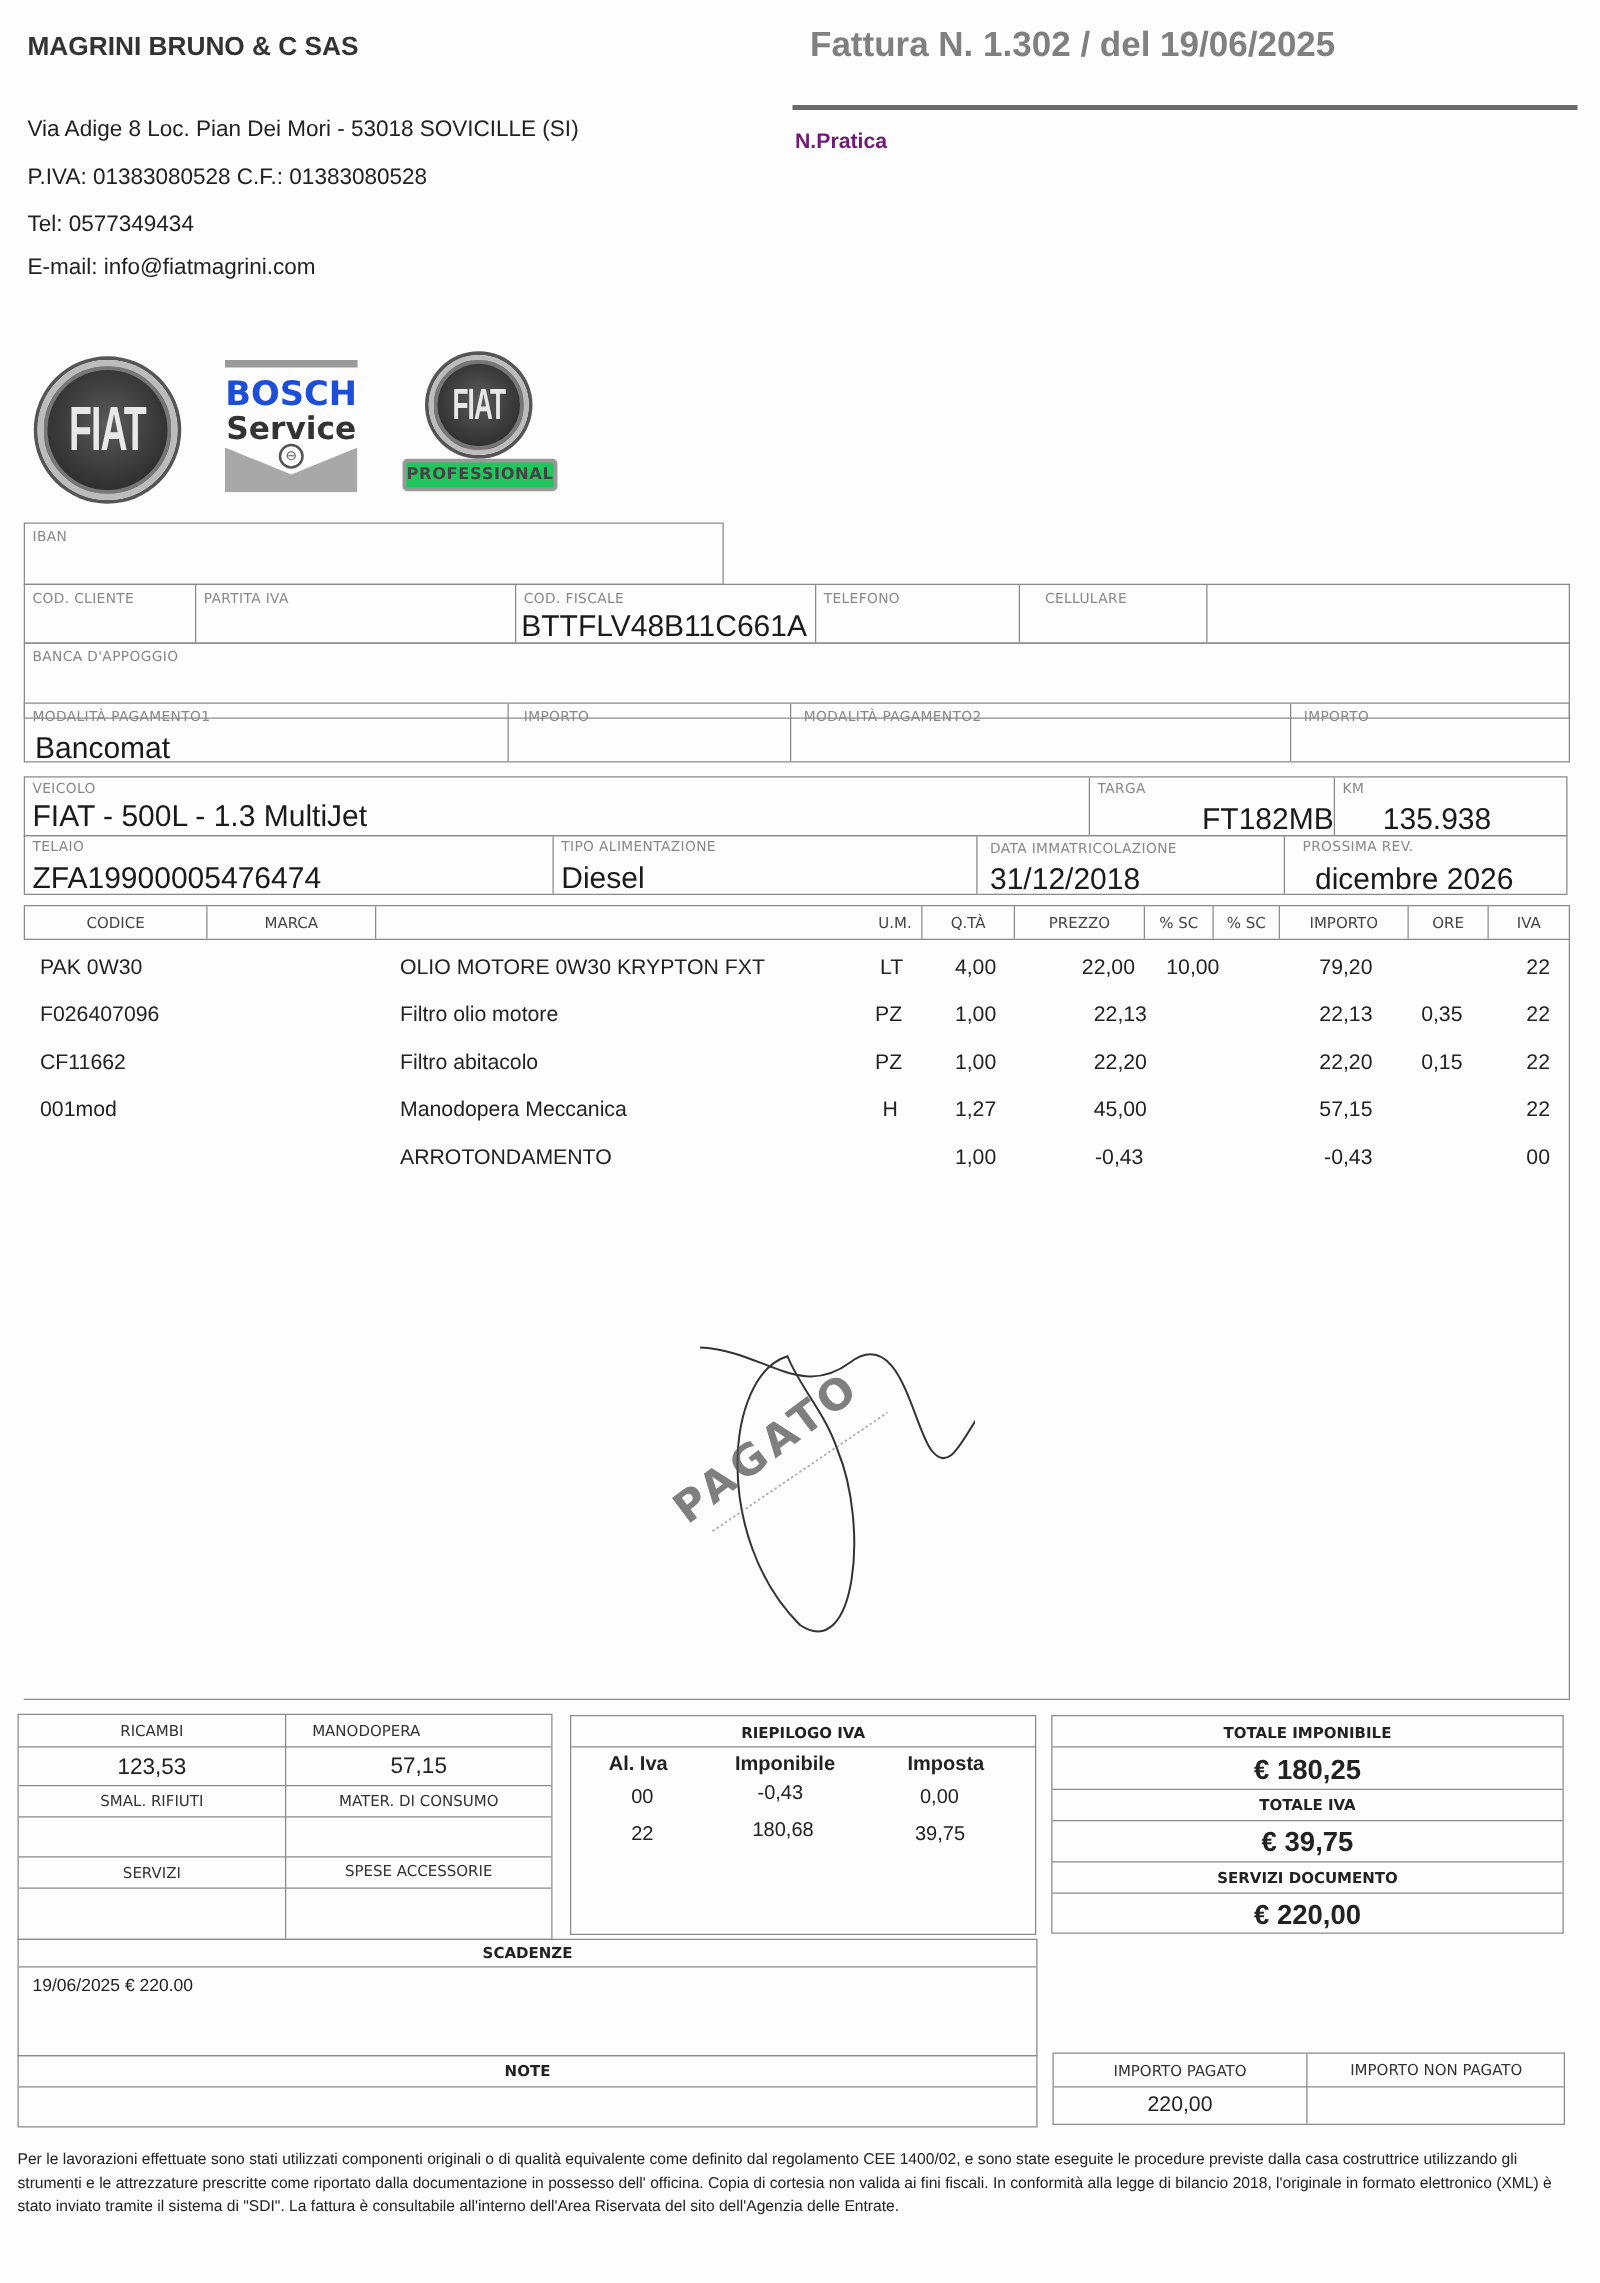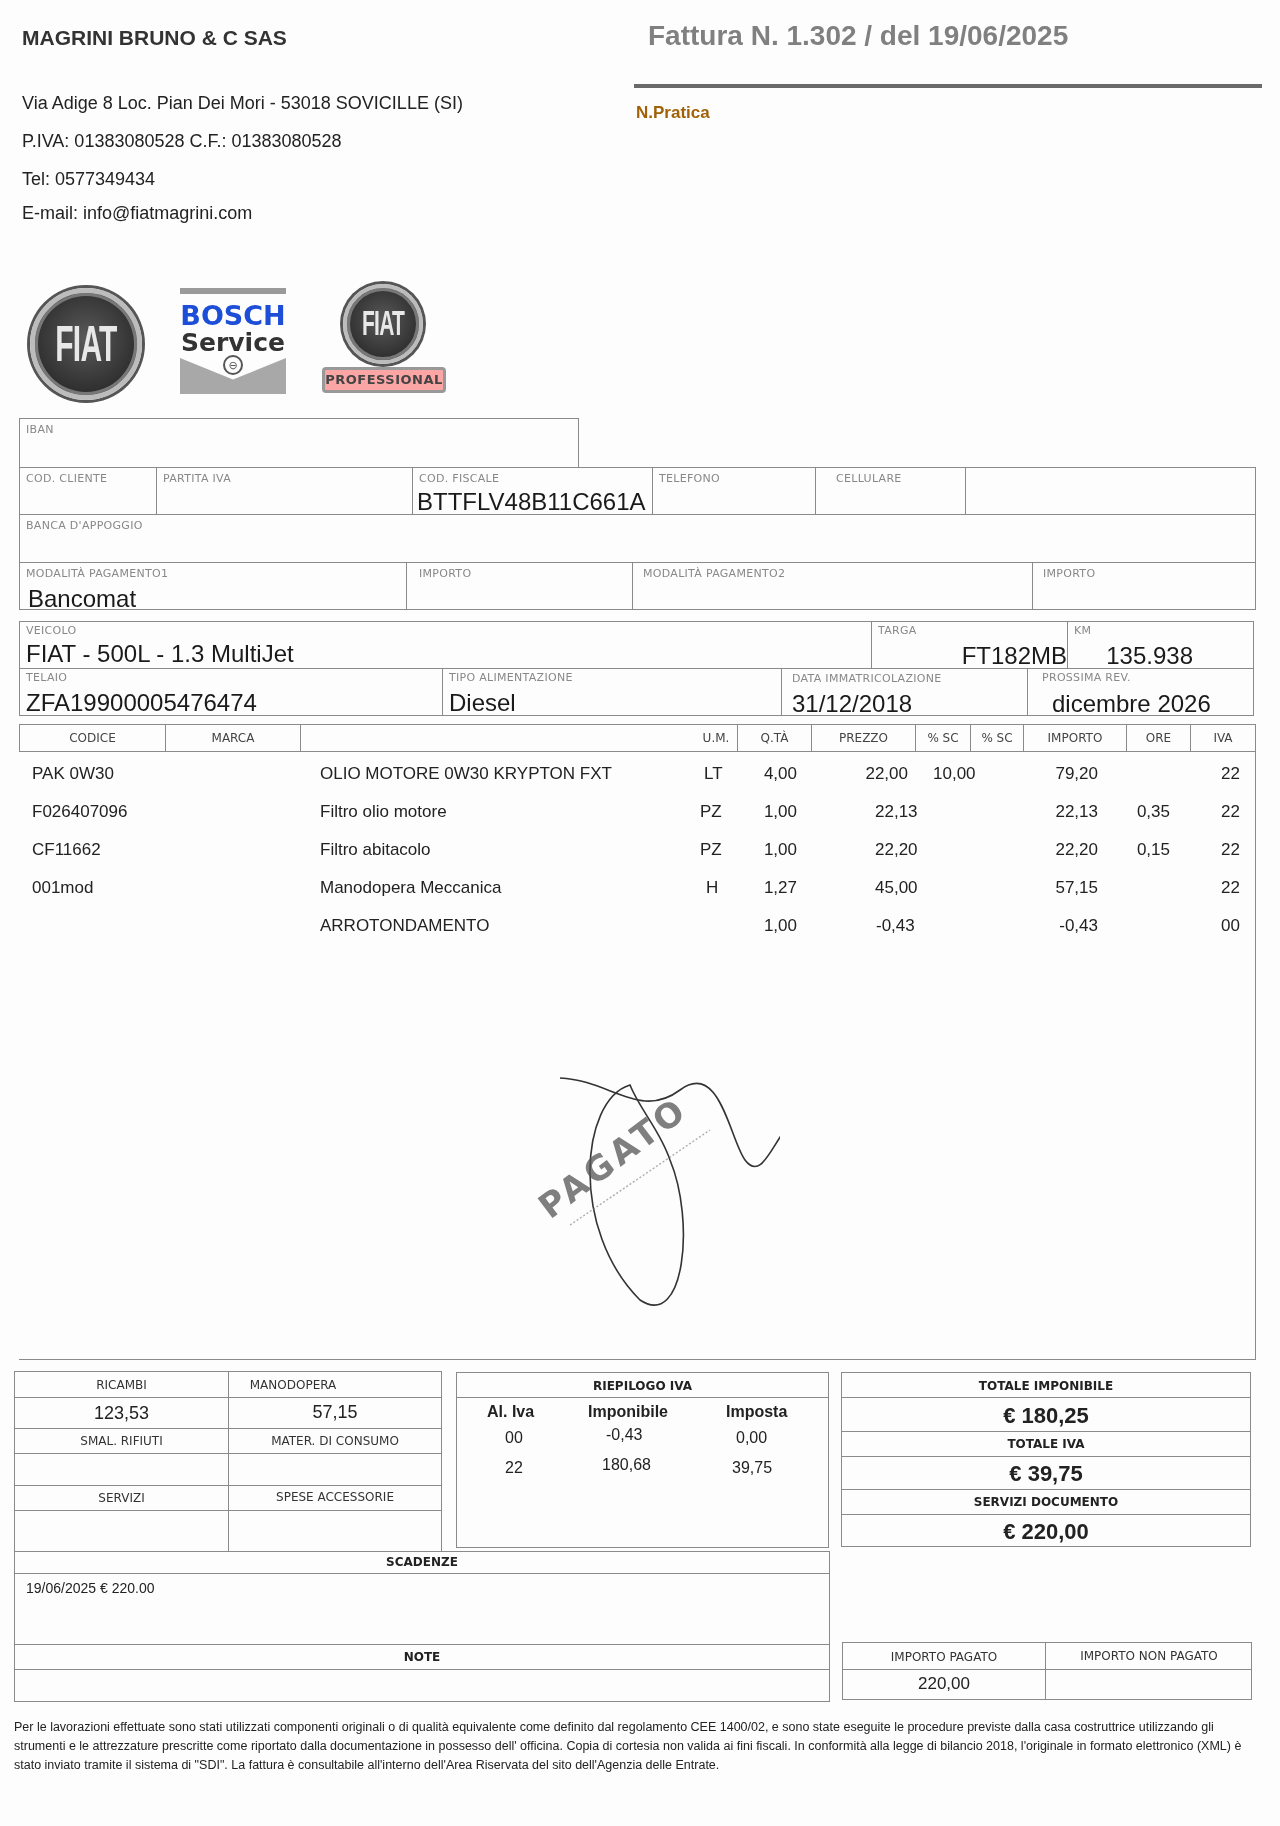--- a/index.html
+++ b/index.html
@@ -10,32 +10,32 @@
   .val { font-size: 24px; color: #1a1a1a; position: absolute; white-space: nowrap; }
   .box { position: absolute; border: 1px solid #8a8a8a; padding-left: 44px; }
   .cell { position: absolute; border-right: 1px solid #8a8a8a; top: 0; bottom: 0; }
   .hline { position: absolute; left: 0; right: 0; border-top: 1px solid #8a8a8a; }
 
   
   #company-name { left: 22px; top: 26px; font-size: 21px; font-weight: bold; color: #333; }
   .company-line { left: 22px; font-size: 18px; color: #222; }
   #invoice-title { left: 648px; top: 20px; font-size: 28px; font-weight: bold; color: #808080; }
   #header-rule { left: 634px; top: 84px; width: 628px; height: 4px; background: #6a6a6a; }
-  #pratica-label { left: 636px; top: 103px; font-size: 17px; font-weight: bold; color: #a16207; }
+  #pratica-label { left: 636px; top: 103px; font-size: 17px; font-weight: bold; color: #701a75; }
 
   
   .fiat-logo { border-radius: 50%; background: radial-gradient(circle at 50% 45%, #5a5a5a 0%, #2f2f2f 70%); border: 5px solid #bcbcbc; box-shadow: 0 0 0 3px #555, inset 0 0 0 3px #777; display: flex; align-items: center; justify-content: center; }
   .fiat-logo span { color: #e8e8e8; font-weight: bold; font-family: "Liberation Sans Narrow", "Liberation Sans", sans-serif; letter-spacing: -1px; transform: scaleX(0.75) scaleY(1.25); }
   #bosch-logo { left: 180px; top: 288px; width: 106px; height: 106px; }
   #bosch-bar { left: 0; top: 0; width: 106px; height: 6px; background: #9a9a9a; }
   #bosch-text1 { left: 0; top: 12px; width: 106px; text-align: center; font-family: "DejaVu Sans", sans-serif; font-weight: bold; font-size: 27px; color: #1d4ed8; }
   #bosch-text2 { left: 0; top: 40px; width: 106px; text-align: center; font-family: "DejaVu Sans", sans-serif; font-weight: bold; font-size: 25px; color: #333; }
   #bosch-chev { left: 0; top: 70px; width: 106px; height: 36px; background: #a8a8a8; clip-path: polygon(0 0, 50% 60%, 100% 0, 100% 100%, 0 100%); }
   #bosch-emblem { left: 43px; top: 67px; width: 20px; height: 20px; border: 2px solid #555; border-radius: 50%; font-size: 11px; line-height: 16px; text-align: center; color: #555; }
-  #prof-badge { left: 322px; top: 367px; width: 124px; height: 26px; border: 3px solid #999; border-radius: 4px; background: #fca5a5; font-family: "DejaVu Sans", sans-serif; font-size: 13px; font-weight: bold; color: #444; text-align: center; line-height: 20px; letter-spacing: 0.5px; }
+  #prof-badge { left: 322px; top: 367px; width: 124px; height: 26px; border: 3px solid #999; border-radius: 4px; background: #22c55e; font-family: "DejaVu Sans", sans-serif; font-size: 13px; font-weight: bold; color: #444; text-align: center; line-height: 20px; letter-spacing: 0.5px; }
 
   
   #items-header { left: 19px; top: 724px; width: 1237px; height: 28px; border: 1px solid #8a8a8a; }
   .th { position: absolute; top: 0; height: 26px; line-height: 26px; font-family: "DejaVu Sans", sans-serif; font-size: 12px; color: #444; text-align: center; border-right: 1px solid #8a8a8a; }
   #items-body { left: 19px; top: 752px; width: 1237px; height: 608px; border-right: 1px solid #8a8a8a; }
   .row { position: absolute; left: 0; width: 1237px; height: 30px; font-size: 17px; color: #222; }
   .row span { position: absolute; top: 0; white-space: nowrap; }
   .r { text-align: right; }
 
   
@@ -93,21 +93,21 @@
     <span class="val" style="left:4px; top:20px;">BTTFLV48B11C661A</span>
   </div>
   <div class="cell" style="left:633px; width:163px;">
       <span class="lbl">TELEFONO</span>
     </div>
   <div class="cell" style="left:796px; width:150px;">
       <span class="lbl" style="left:20px;">CELLULARE</span>
     </div>
 </div>
 
-<div class="box" style="left:19px; top:514px; width:1237px; height:49px;">
+<div class="box" style="left:19px; top:514px; width:1237px; height:61px;">
   <span class="lbl">BANCA D'APPOGGIO</span>
 </div>
 
 <div class="box" style="left:19px; top:562px; width:1237px; height:48px;">
   <div class="cell" style="left:0; width:387px;">
     <span class="lbl">MODALITÀ PAGAMENTO1</span>
     <span class="val" style="left:8px; top:22px;">Bancomat</span>
   </div>
   <div class="cell" style="left:387px; width:226px;">
       <span class="lbl" style="left:12px;">IMPORTO</span>

